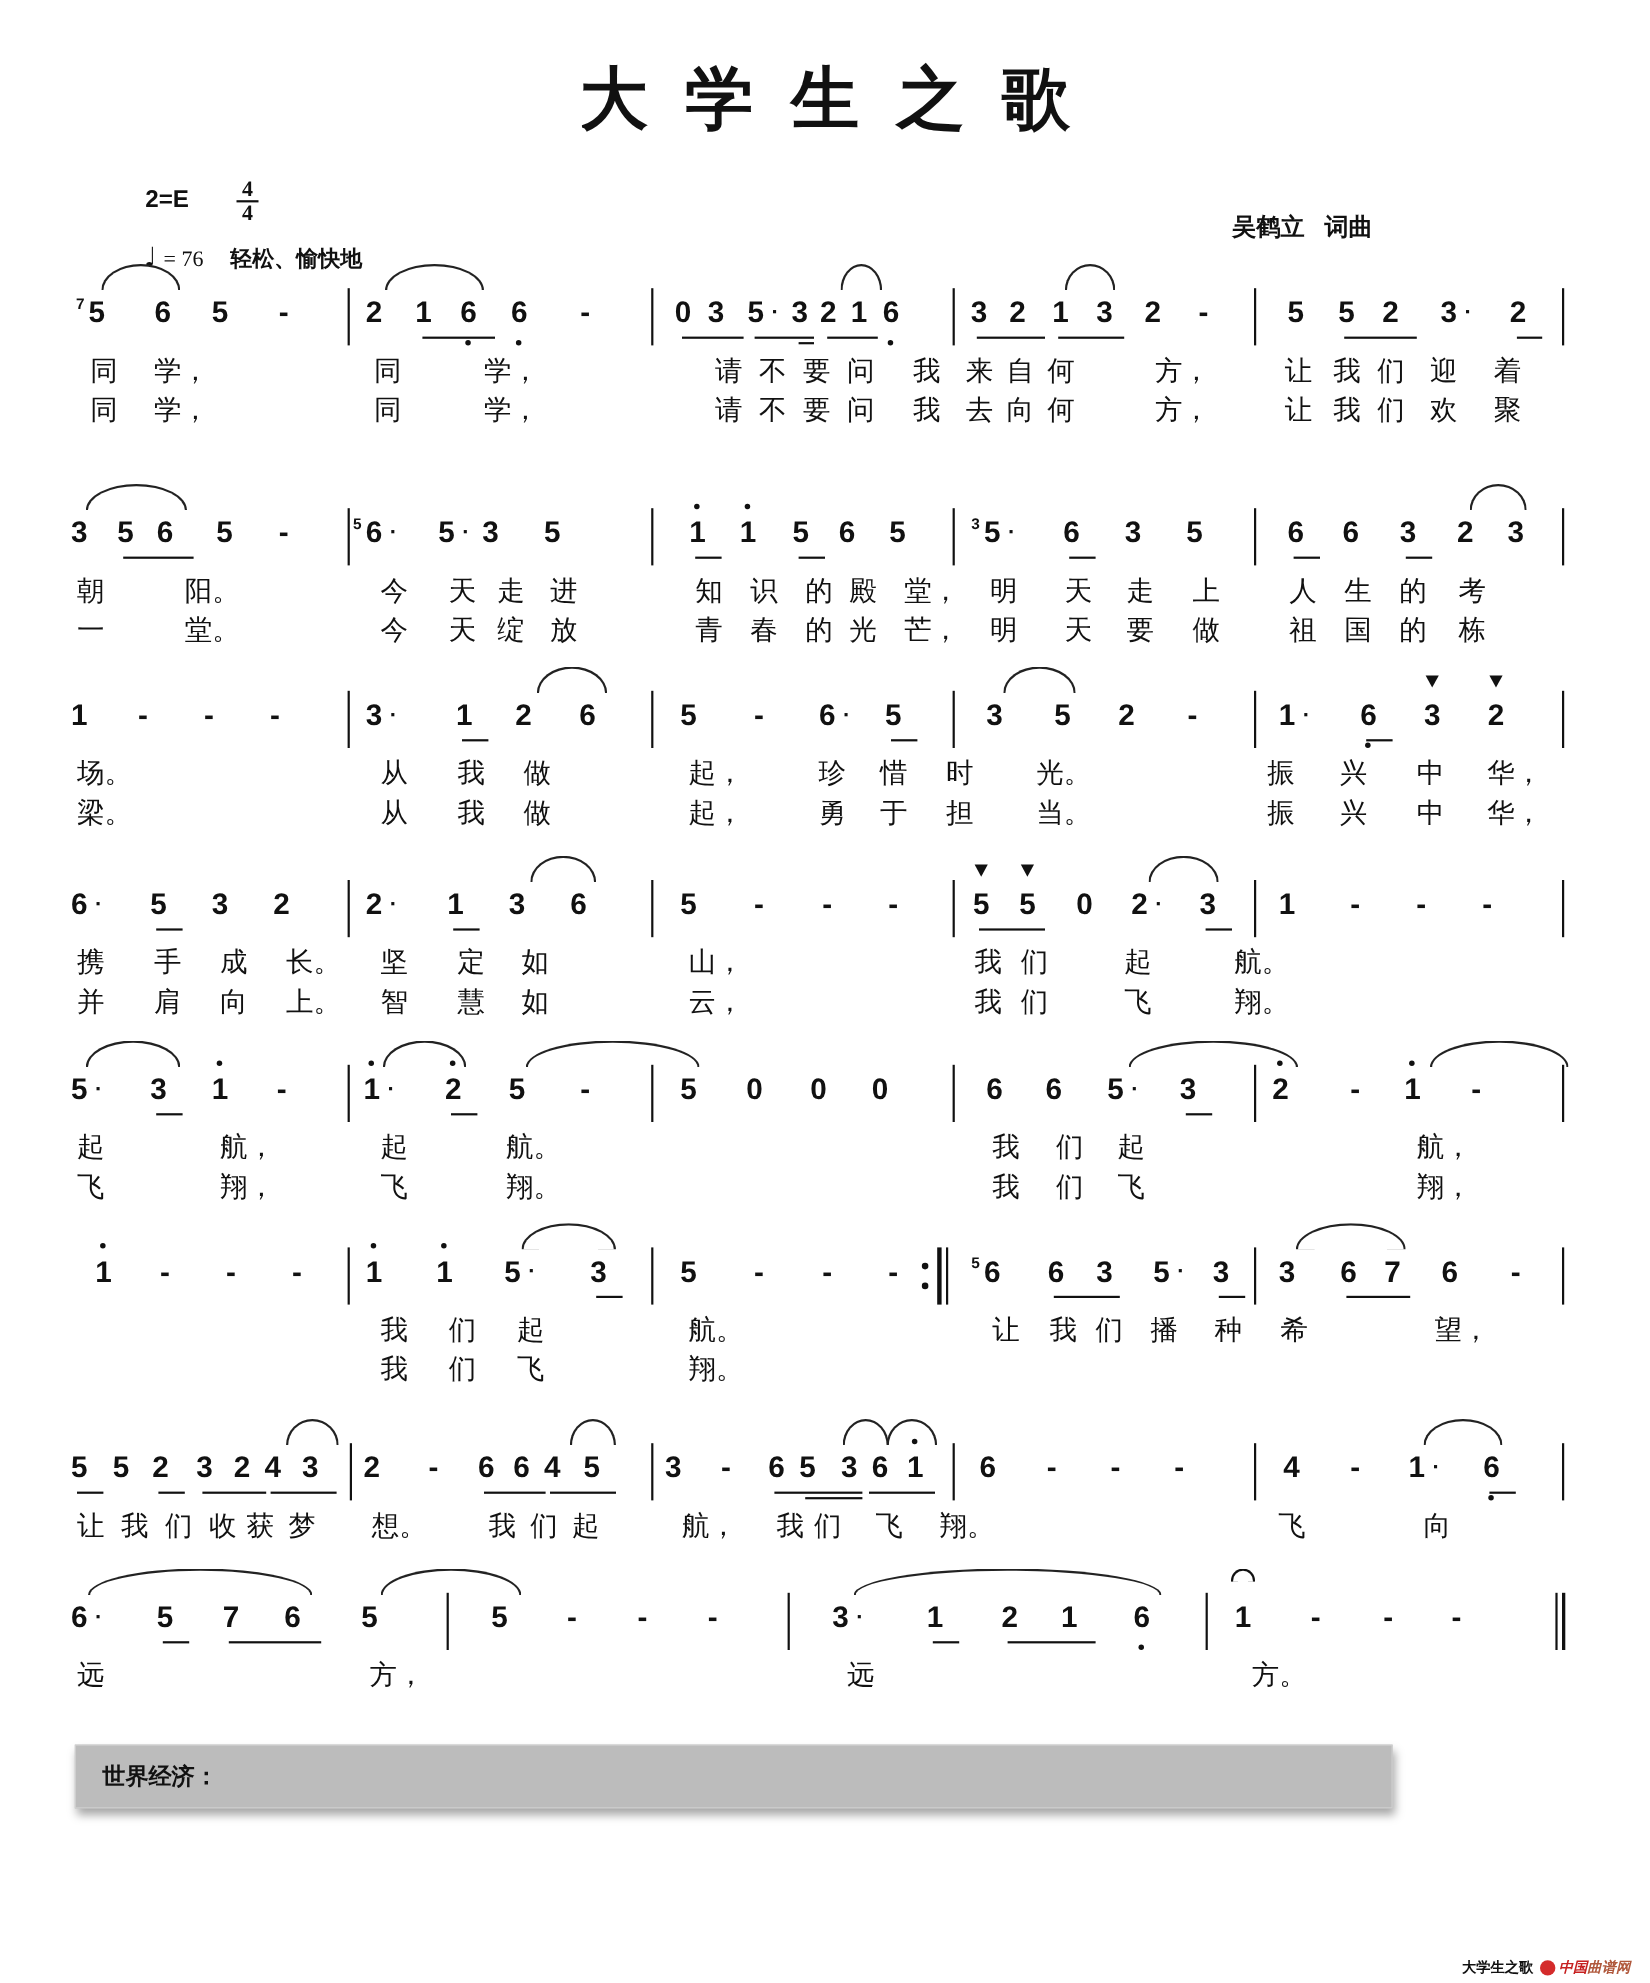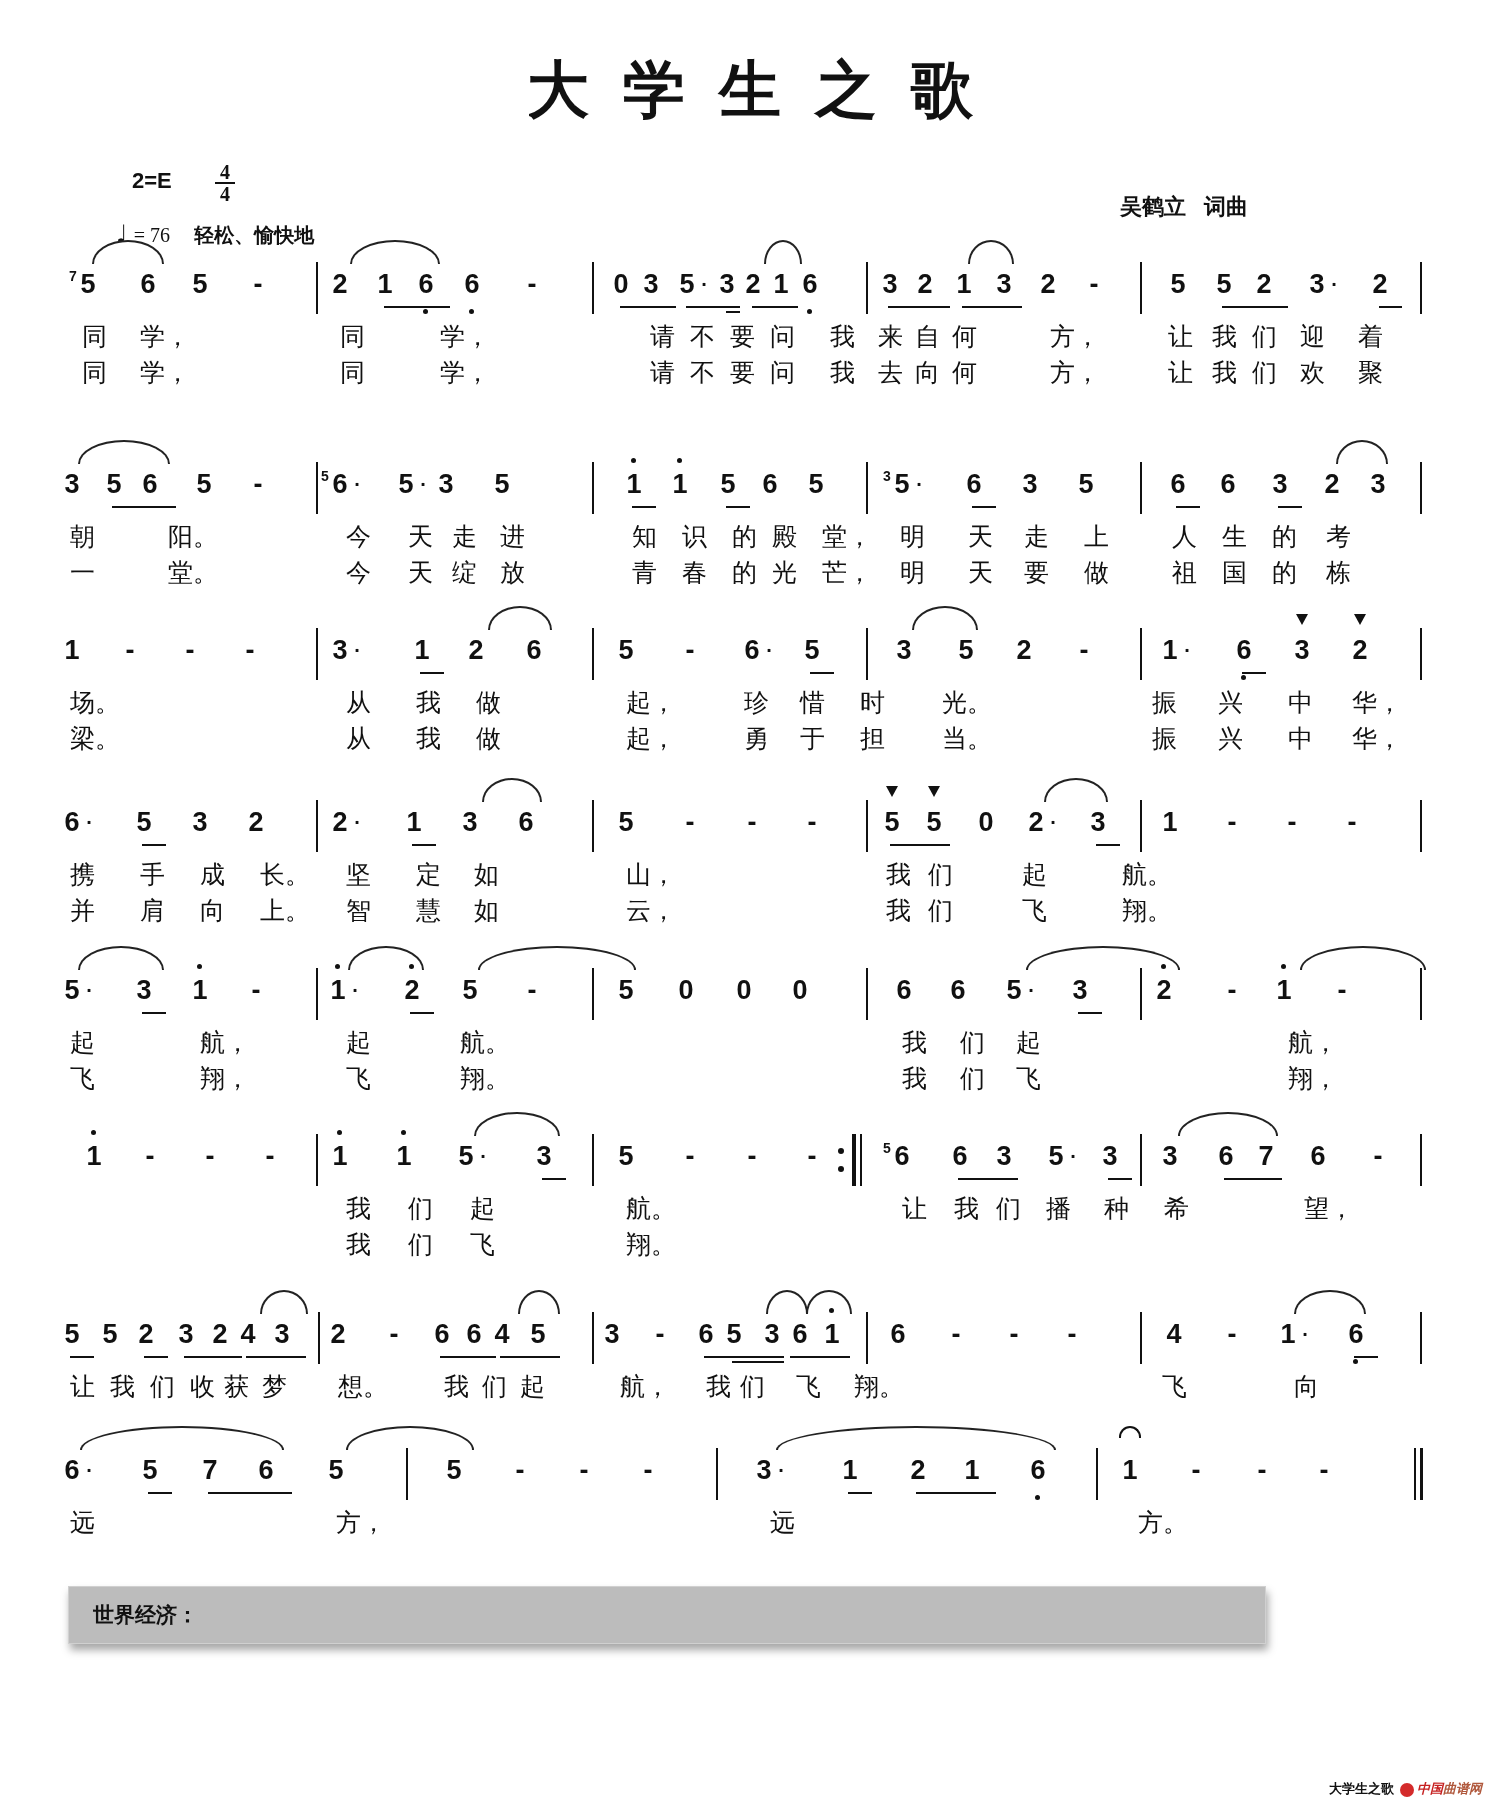--- a/index.html
+++ b/index.html
@@ -6,21 +6,21 @@
   body { width: 1500px; height: 1803px; position: relative; overflow: hidden;
          font-family: "DejaVu Sans", "Liberation Sans", sans-serif; color: #111; }
   .title { position: absolute; top: 48px; left: 0; width: 1500px; text-align: center;
            font-family: "DejaVu Serif", "Liberation Serif", serif; font-weight: bold;
            font-size: 62px; letter-spacing: 34px; text-indent: 34px; }
   .key { position: absolute; top: 168px; left: 132px; font-size: 22px; font-weight: bold;
          font-family: "Liberation Sans", sans-serif; }
   .timesig { position: absolute; top: 162px; left: 215px; width: 20px; text-align: center;
              font-family: "Liberation Serif", serif; font-weight: bold; font-size: 20px; line-height: 20px; }
   .timesig .num { border-bottom: 2px solid #111; }
-  .tempo { position: absolute; top: 220px; left: 116px; font-size: 20px; text-align: right; }
+  .tempo { position: absolute; top: 220px; left: 131px; font-size: 20px; text-align: right; }
   .tempo .note-glyph { font-size: 24px; }
   .tempo .tempo-val { font-family: "Liberation Serif", serif; }
   .tempo .expr { font-weight: bold; margin-left: 18px; }
   .composer { position: absolute; top: 192px; right: 252px; font-weight: bold; font-size: 22px; }
   .composer .role { margin-left: 18px; }
 
   .system { position: absolute; left: 0; width: 1500px; height: 150px; }
   .bar { position: absolute; width: 2px; background: #111; height: 52px; top: 0; }
   .bar.final { width: 3px; }
   .bar.final2 { width: 2px; }

